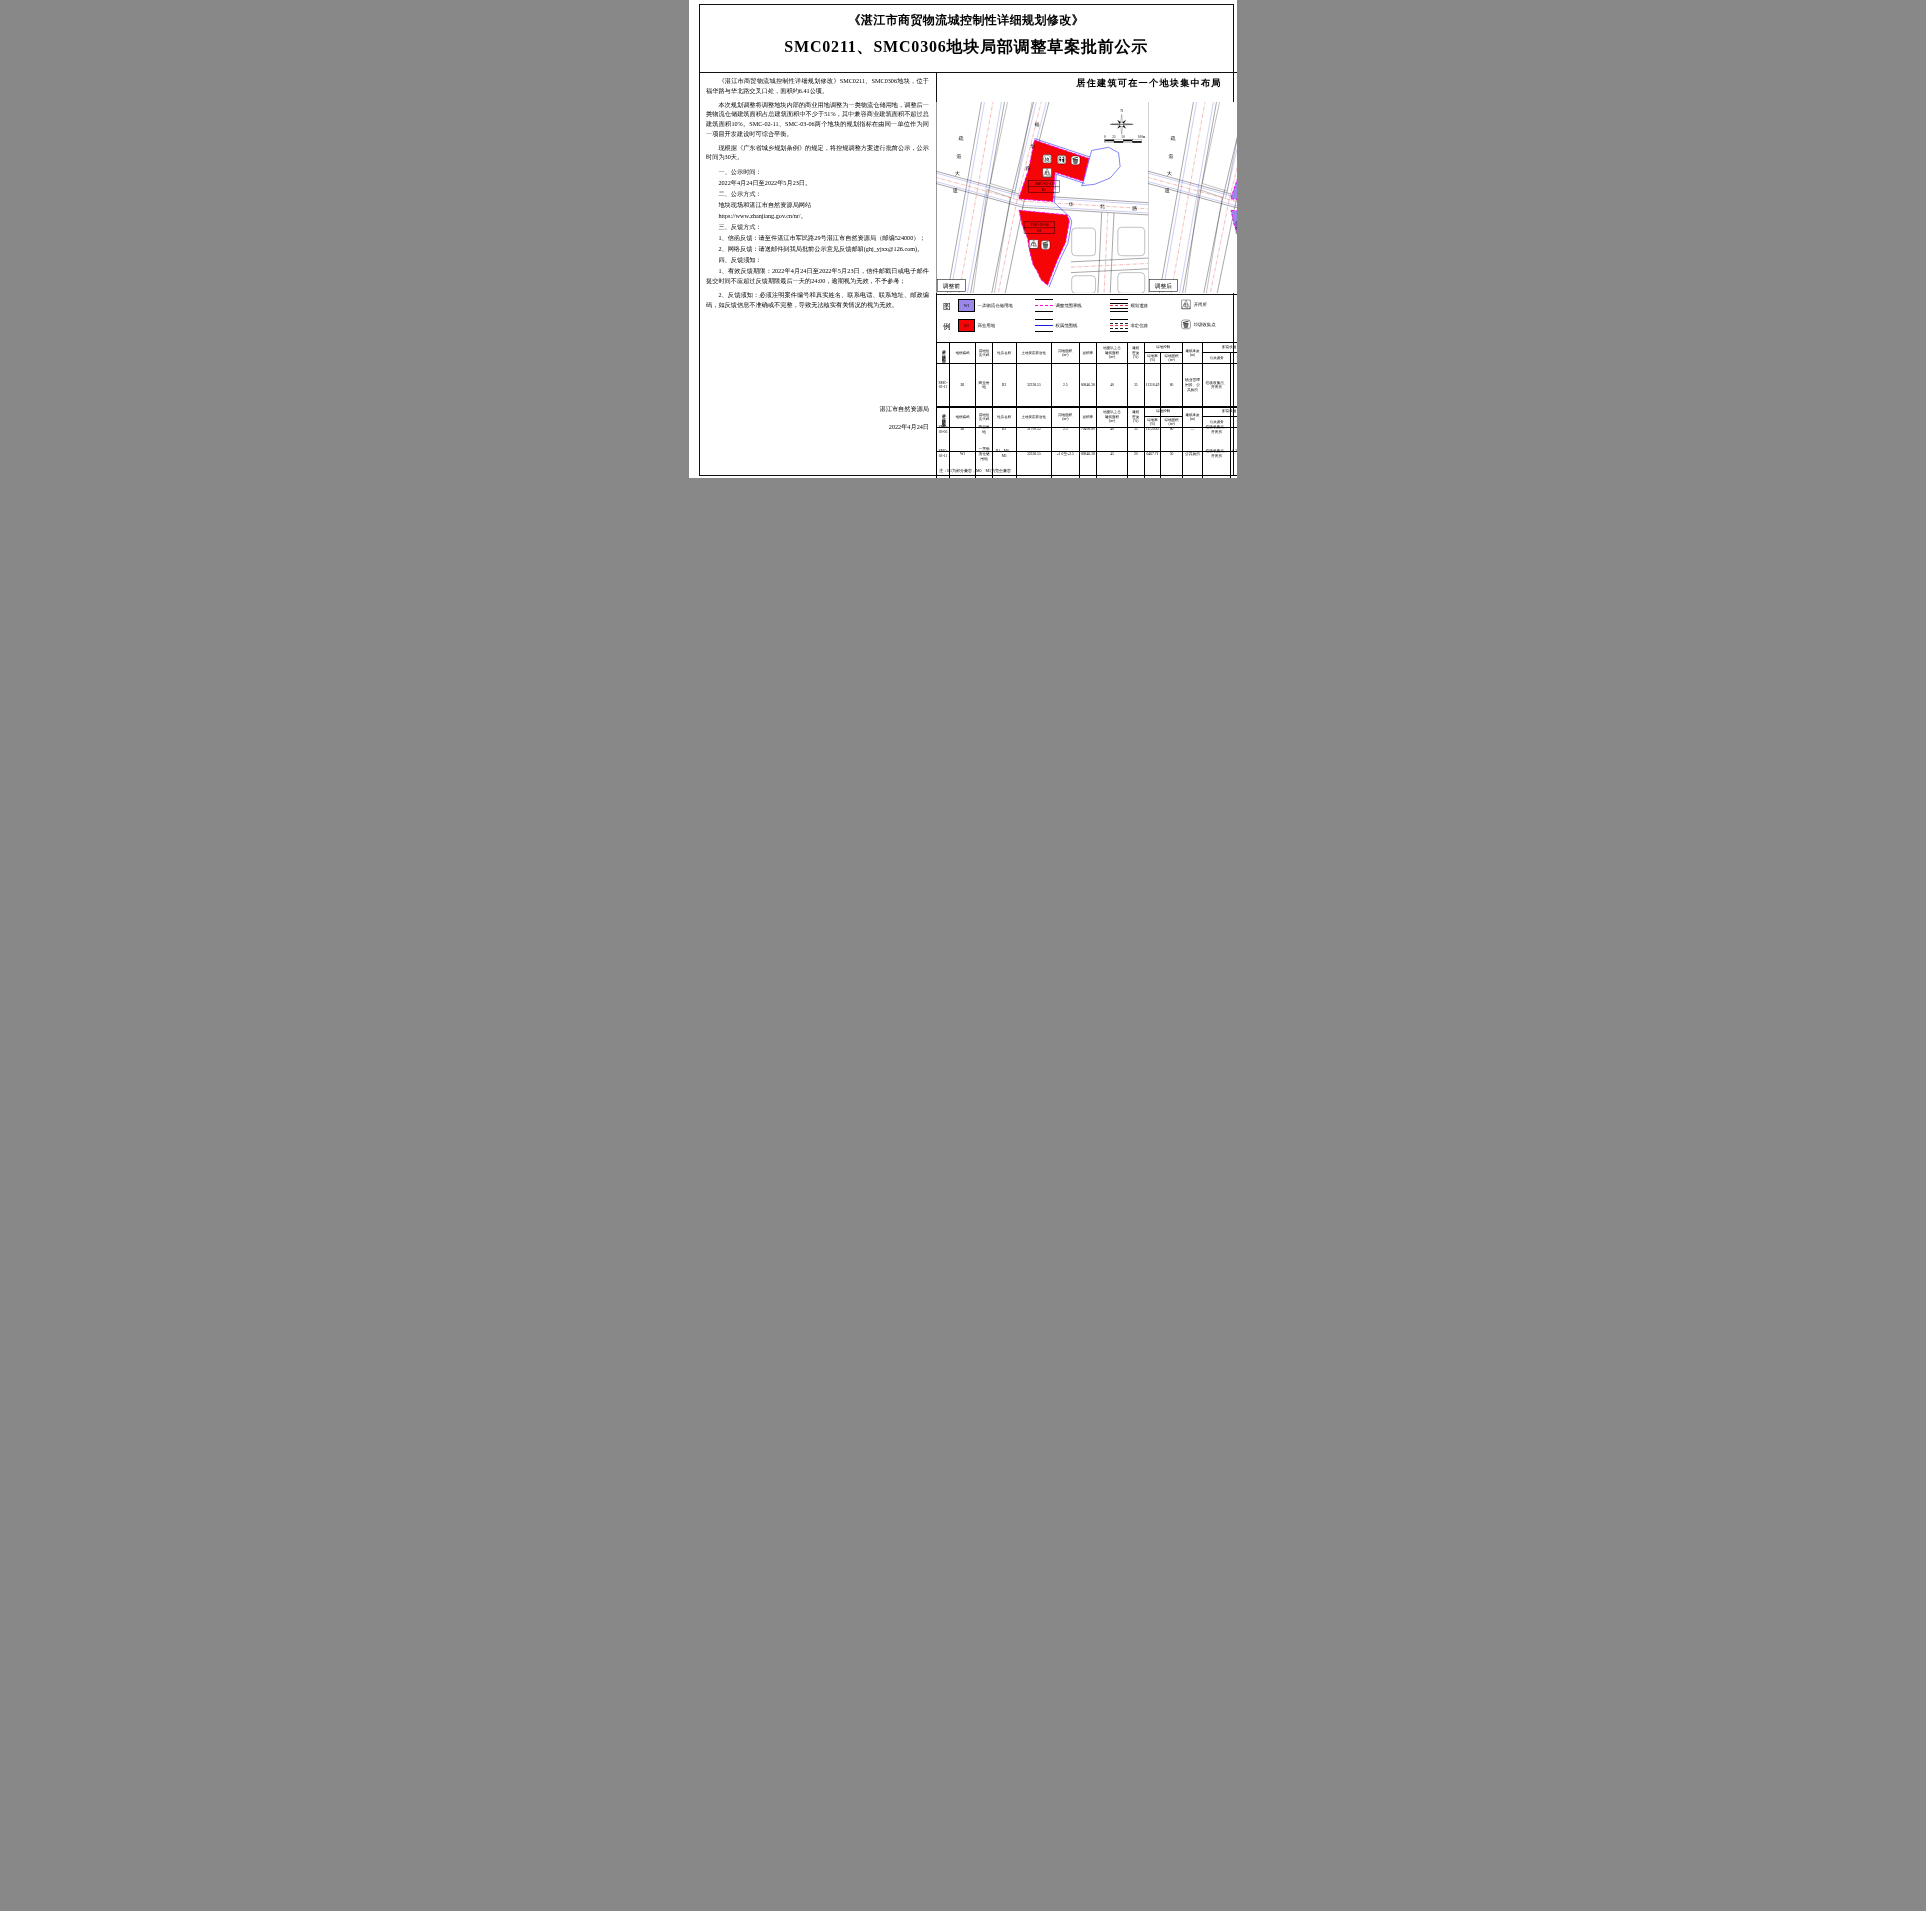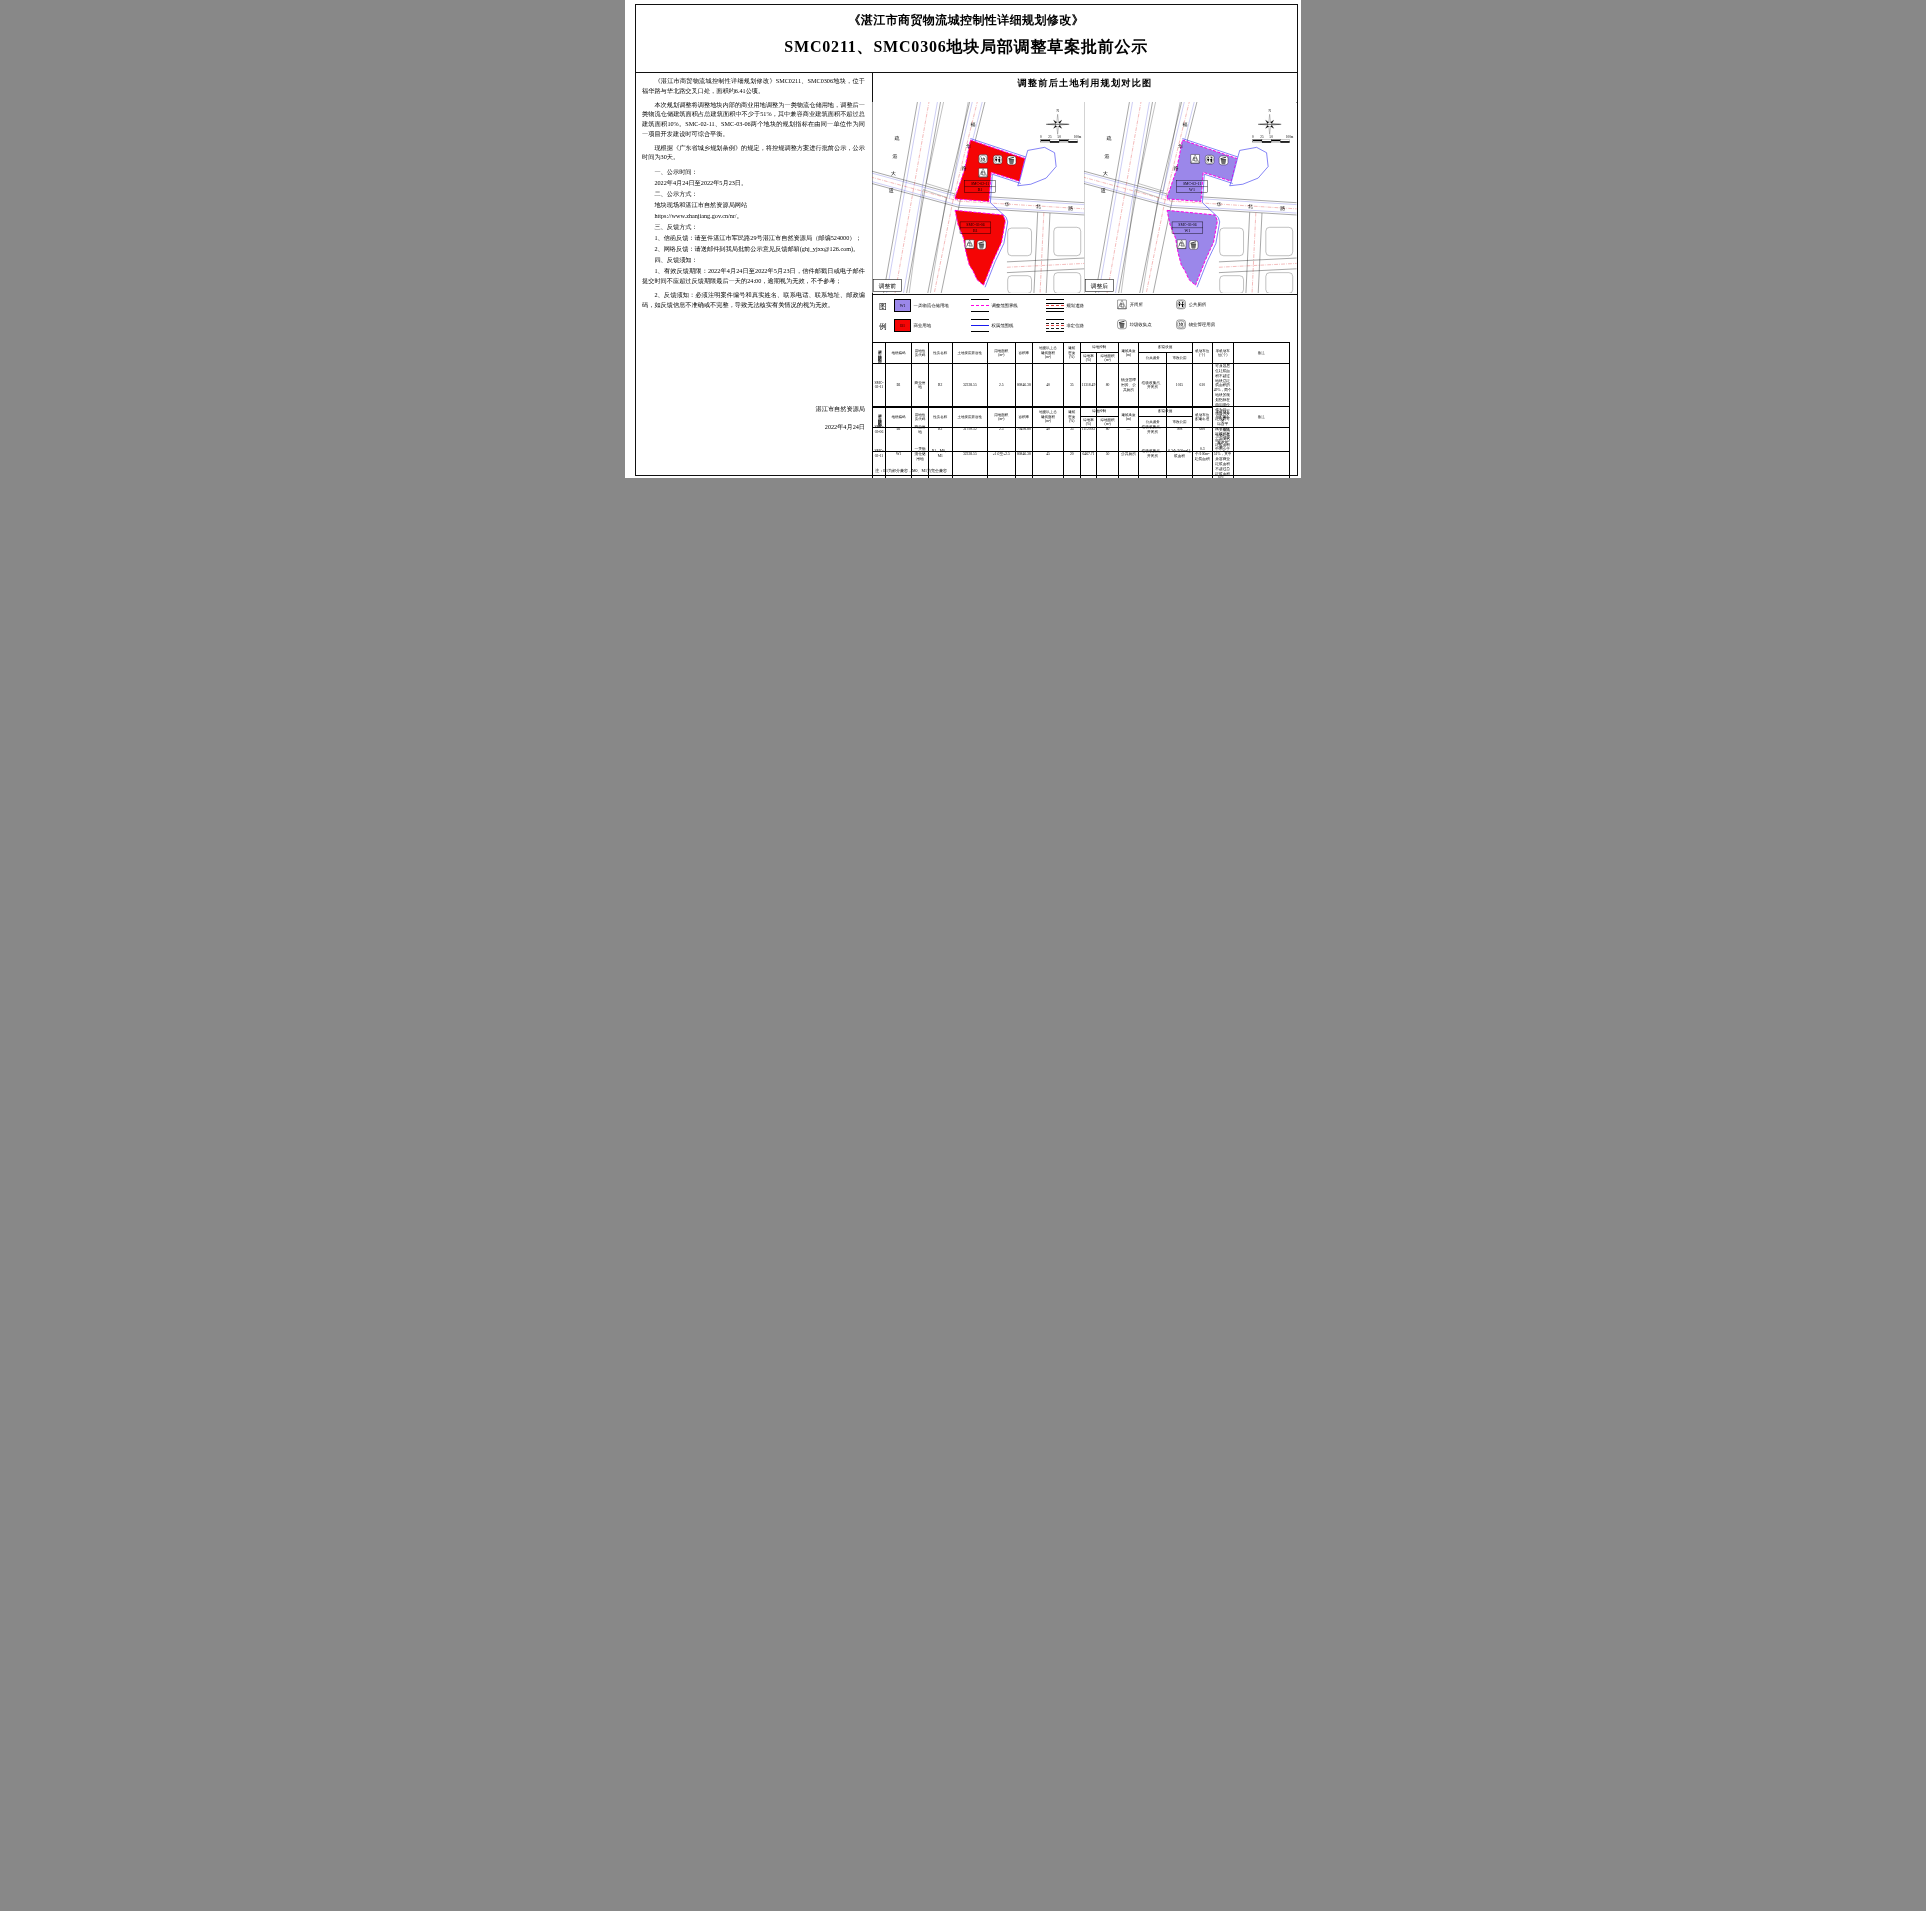--- a/index.html
+++ b/index.html
@@ -1,16 +1,16 @@
 <!DOCTYPE html>
 <html style="font-size:6.2px"><head>
 <meta charset="utf-8">
 <style>
   html,body{margin:0;padding:0;background:#888;}
-  .page{position:relative;width:676px;height:478px;background:#fff;margin:0 auto;
+  .page{position:relative;width:548px;height:478px;background:#fff;margin:0 auto;
         font-family:"Liberation Serif","DejaVu Serif",serif;color:#000;overflow:hidden;}
   .frame{position:absolute;left:10px;top:3.5px;right:3.5px;bottom:1.9px;border:0.8px solid #111;}
   .line{position:absolute;background:#111;}
   
   .title-block{position:absolute;left:10px;top:11.6px;right:3.5px;text-align:center;}
   .title-block .t1{font-size:12px;font-weight:bold;letter-spacing:0.4px;}
   .title-block .t2{font-size:16px;font-weight:bold;margin-top:8.5px;letter-spacing:0.8px;}
   
   .notice{position:absolute;left:17px;top:76px;width:223px;font-size:6.2px;line-height:9.6px;}
   .notice p{margin:0 0 4.6px 0;text-indent:2em;text-align:justify;}
@@ -76,21 +76,21 @@
       <p class="tight">三、反馈方式：</p>
       <p class="tight">1、信函反馈：请至件湛江市军民路29号湛江市自然资源局（邮编524000）；</p>
       <p class="tight">2、网络反馈：请送邮件到我局批前公示意见反馈邮箱(ghj_yjxx@126.com)。</p>
       <p class="tight">四、反馈须知：</p>
       <p>1、有效反馈期限：2022年4月24日至2022年5月23日，信件邮戳日或电子邮件提交时间不应超过反馈期限最后一天的24:00，逾期视为无效，不予参考；</p>
       <p>2、反馈须知：必须注明案件编号和真实姓名、联系电话、联系地址、邮政编码，如反馈信息不准确或不完整，导致无法核实有关情况的视为无效。</p>
     </div>
   <div class="sig sig-org">湛江市自然资源局</div>
   <div class="sig sig-date">2022年4月24日</div>
 
-  <div class="map-title">调整前后土地利用规划对比图</div>
+  <div class="map-title">居住建筑可在一个地块集中布局</div>
   <div class="map-panel" id="map-before">
       <svg width="213" height="191" viewBox="0 0 552 497" xmlns="http://www.w3.org/2000/svg">
         <rect x="0" y="0" width="552" height="497" fill="#fff"></rect>
         <g fill="none" stroke="#333" stroke-width="0.8">
         <polygon points="186,-4 250,-4 205,232 140,212"></polygon>
         <polygon points="132,228 192,248 150,502 95,502"></polygon>
         <rect x="352" y="328" width="62" height="72" rx="10"></rect>
         <rect x="472" y="326" width="70" height="74" rx="10"></rect>
         <rect x="352" y="452" width="62" height="46" rx="10"></rect>
         <rect x="472" y="444" width="70" height="54" rx="10"></rect>

